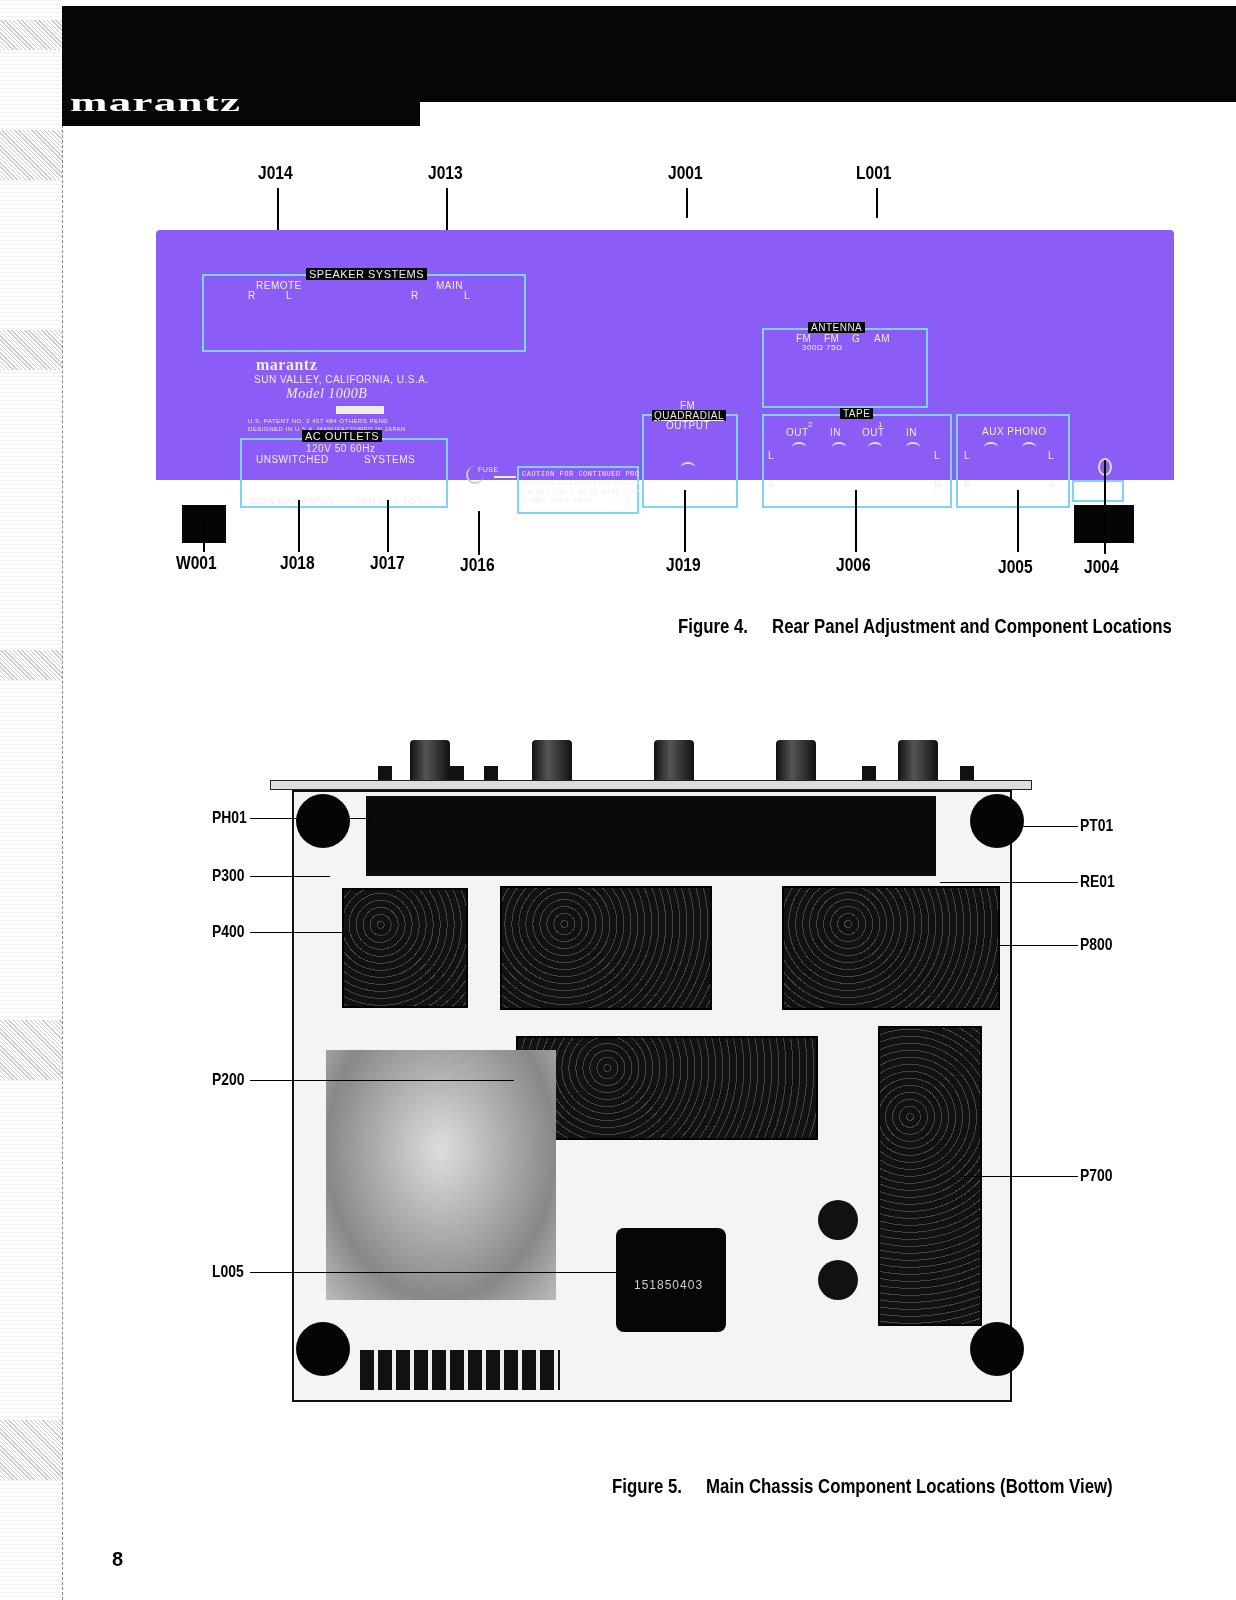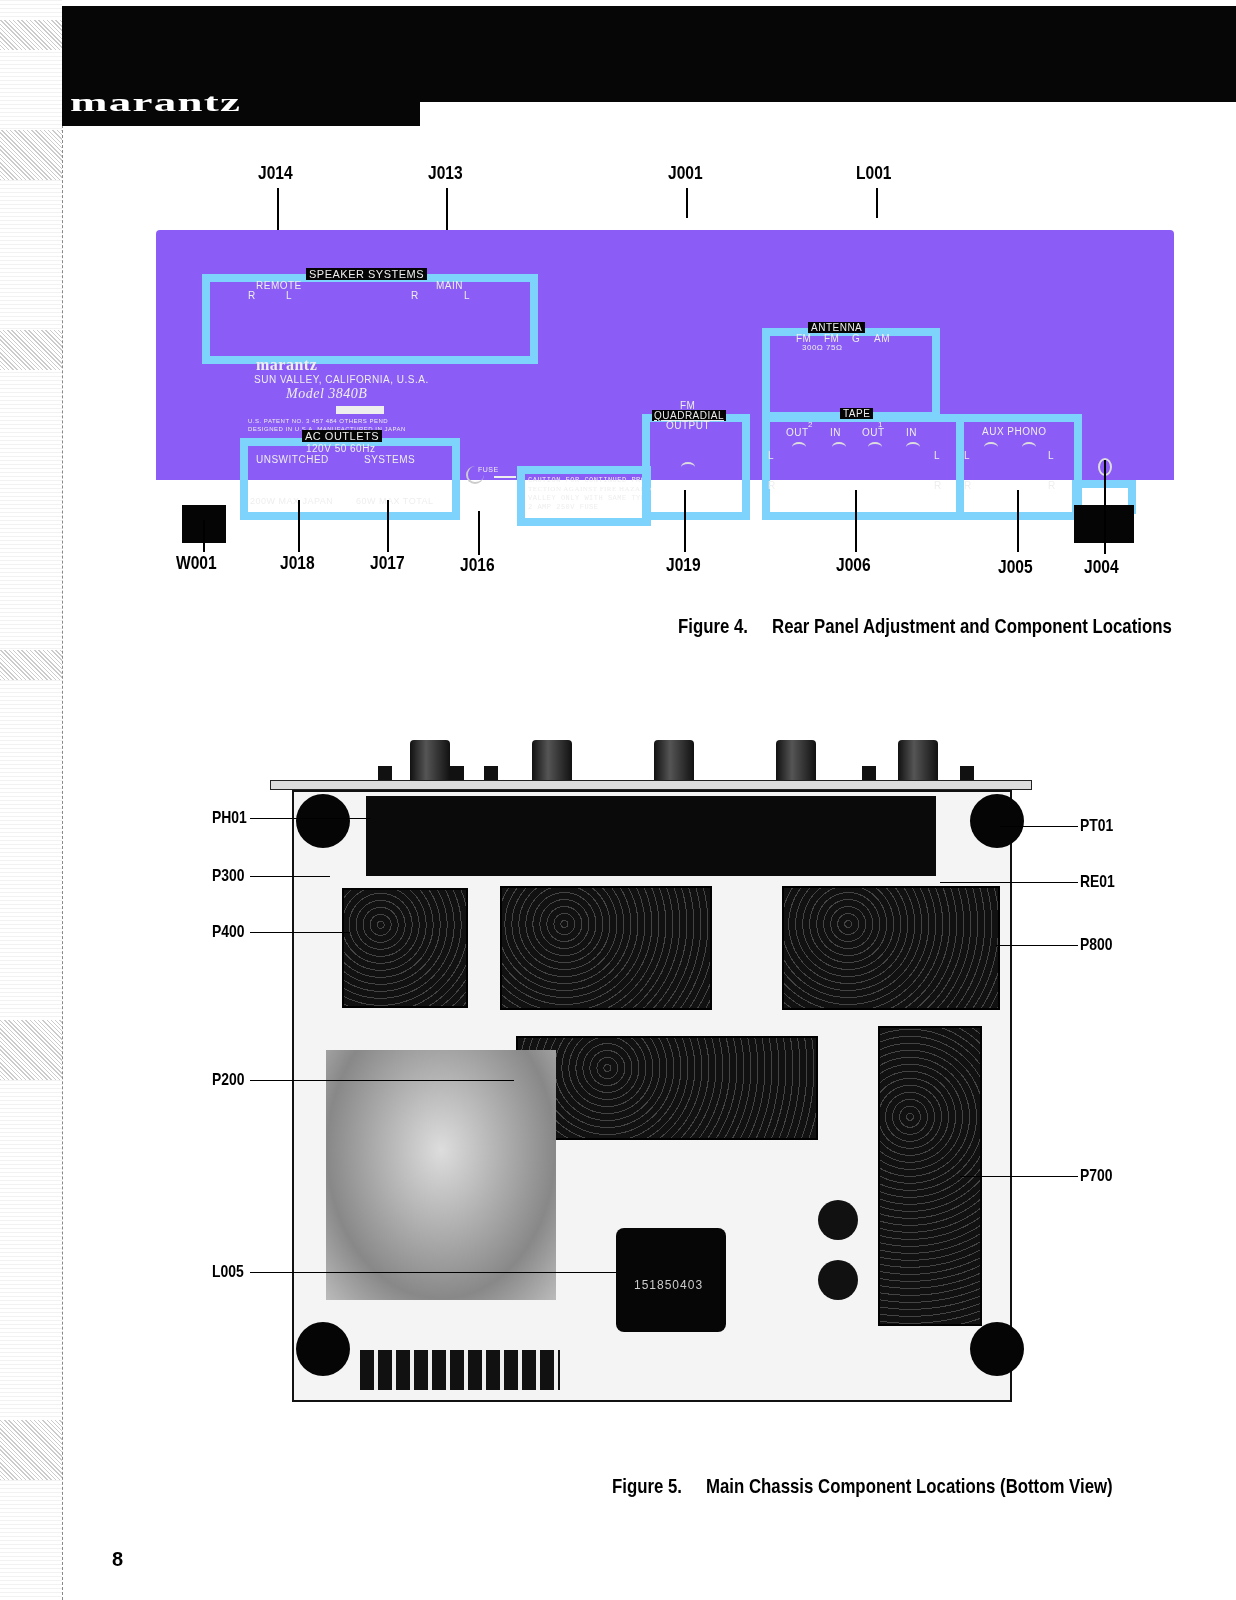--- a/index.html
+++ b/index.html
@@ -9,21 +9,21 @@
   .left-margin .speckle{position:absolute;left:0;width:62px;background:repeating-linear-gradient(45deg,#ccc 0 1px,#fff 1px 3px);}
   .margin-rule{position:absolute;left:62px;top:120px;width:0;height:1480px;border-left:1px dashed #888;}
   .header-bar{position:absolute;left:62px;top:6px;width:1174px;height:96px;background:#060606;}
   .header-tab{position:absolute;left:62px;top:102px;width:358px;height:24px;background:#060606;}
   .logo{position:absolute;left:70px;top:86px;font-family:"Liberation Serif",serif;font-weight:bold;font-size:36px;color:#fff;letter-spacing:1px;transform:scaleX(1.25) scaleY(0.7);transform-origin:left center;line-height:34px;}
   .lbl{position:absolute;font-family:"Liberation Sans",sans-serif;font-weight:bold;font-size:19px;transform:scaleX(0.82);transform-origin:left top;white-space:nowrap;}
   .vline{position:absolute;width:2px;background:#000;}
   .hline{position:absolute;height:2px;background:#000;}
   .panel{position:absolute;left:156px;top:230px;width:1018px;height:250px;background:#8b5cf6;border-radius:4px 4px 0 0;}
   .foot{position:absolute;background:#050505;}
-  .box{position:absolute;border:8px solid #7dd3fc;}
+  .box{position:absolute;border:2px solid #7dd3fc;}
   .ptxt{position:absolute;color:#eee;font-size:10px;white-space:nowrap;letter-spacing:0.5px;}
   .jack{position:absolute;width:14px;height:8px;border-top:2px solid #ddd;border-radius:50% 50% 0 0;}
   .caption{position:absolute;font-weight:bold;font-size:21px;transform:scaleX(0.8);transform-origin:left top;white-space:nowrap;}
   .chassis{position:absolute;left:270px;top:760px;width:760px;height:640px;}
   .ch-frame{position:absolute;left:22px;top:30px;width:716px;height:608px;background:#f4f4f4;border:2px solid #111;}
   .pcb{position:absolute;background:repeating-radial-gradient(circle at 30% 30%,#111 0 3px,#444 3px 4px,#111 4px 7px);border:2px solid #000;}
   .spk{position:absolute;width:54px;height:54px;border-radius:50%;background:#050505;}
   .knob{position:absolute;width:40px;height:40px;background:linear-gradient(90deg,#111,#555 40%,#111);border-radius:4px 4px 0 0;}
   .small-knob{position:absolute;width:14px;height:14px;background:#111;}
   .page-num{position:absolute;left:112px;top:1548px;font-weight:bold;font-size:20px;}
@@ -62,21 +62,21 @@
     <div class="ptxt" style="left:150px;top:38px;background:#050505;padding:0 3px;font-size:11px;">SPEAKER SYSTEMS</div>
     <div class="ptxt" style="left:100px;top:50px;">REMOTE</div>
     <div class="ptxt" style="left:280px;top:50px;">MAIN</div>
     <div class="ptxt" style="left:92px;top:60px;">R</div>
     <div class="ptxt" style="left:130px;top:60px;">L</div>
     <div class="ptxt" style="left:255px;top:60px;">R</div>
     <div class="ptxt" style="left:308px;top:60px;">L</div>
 
     <div class="ptxt" style="left:100px;top:126px;font-family:'Liberation Serif',serif;font-weight:bold;font-size:16px;">marantz</div>
     <div class="ptxt" style="left:98px;top:144px;font-size:10px;">SUN VALLEY, CALIFORNIA, U.S.A.</div>
-    <div class="ptxt" style="left:130px;top:156px;font-family:'Liberation Serif',serif;font-style:italic;font-size:14px;">Model 3840B</div>
+    <div class="ptxt" style="left:130px;top:156px;font-family:'Liberation Serif',serif;font-style:italic;font-size:14px;">Model 1000B</div>
     <div style="position:absolute;left:180px;top:176px;width:48px;height:8px;background:#eee;"></div>
     <div class="ptxt" style="left:92px;top:188px;font-size:6px;">U.S. PATENT NO. 3 457 484 OTHERS PEND</div>
     <div class="ptxt" style="left:92px;top:196px;font-size:6px;">DESIGNED IN U.S.A. MANUFACTURED IN JAPAN</div>
 
     <div class="box" style="left:84px;top:208px;width:204px;height:66px;"></div>
     <div class="ptxt" style="left:146px;top:200px;background:#050505;padding:0 3px;font-size:11px;">AC OUTLETS</div>
     <div class="ptxt" style="left:150px;top:213px;">120V 50 60Hz</div>
     <div class="ptxt" style="left:100px;top:224px;">UNSWITCHED</div>
     <div class="ptxt" style="left:208px;top:224px;">SYSTEMS</div>
     <div class="ptxt" style="left:94px;top:266px;font-size:9px;">200W MAX JAPAN</div>

